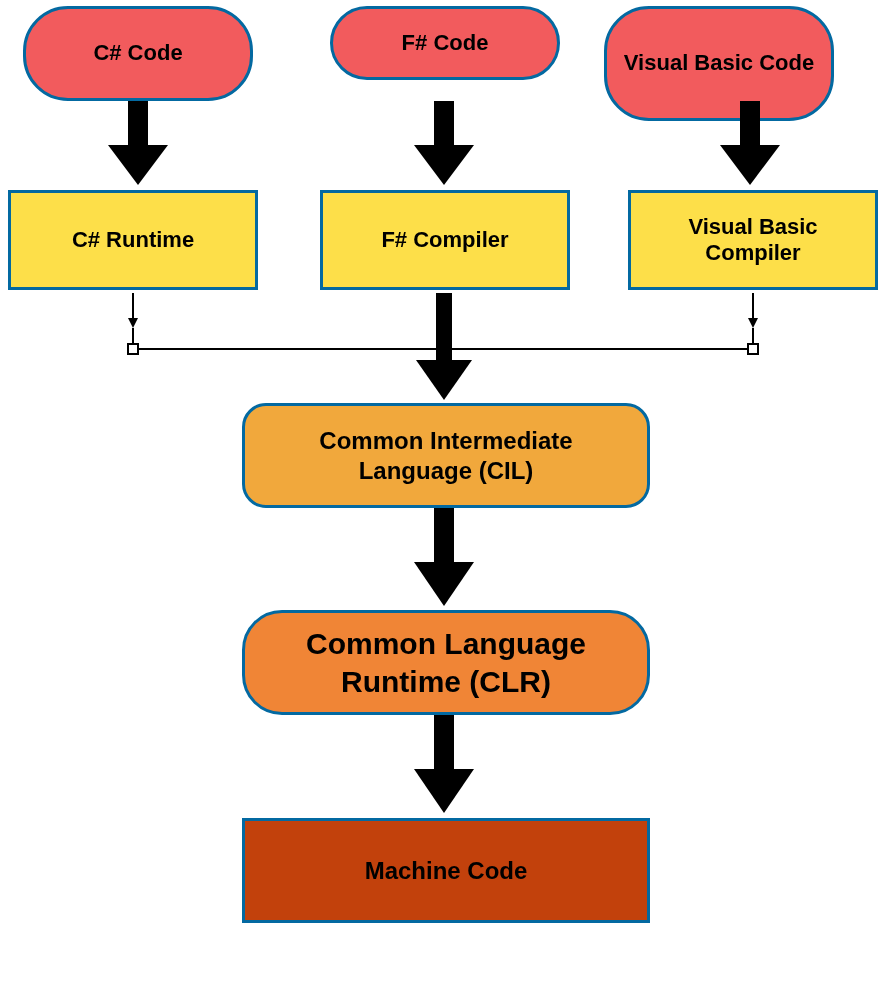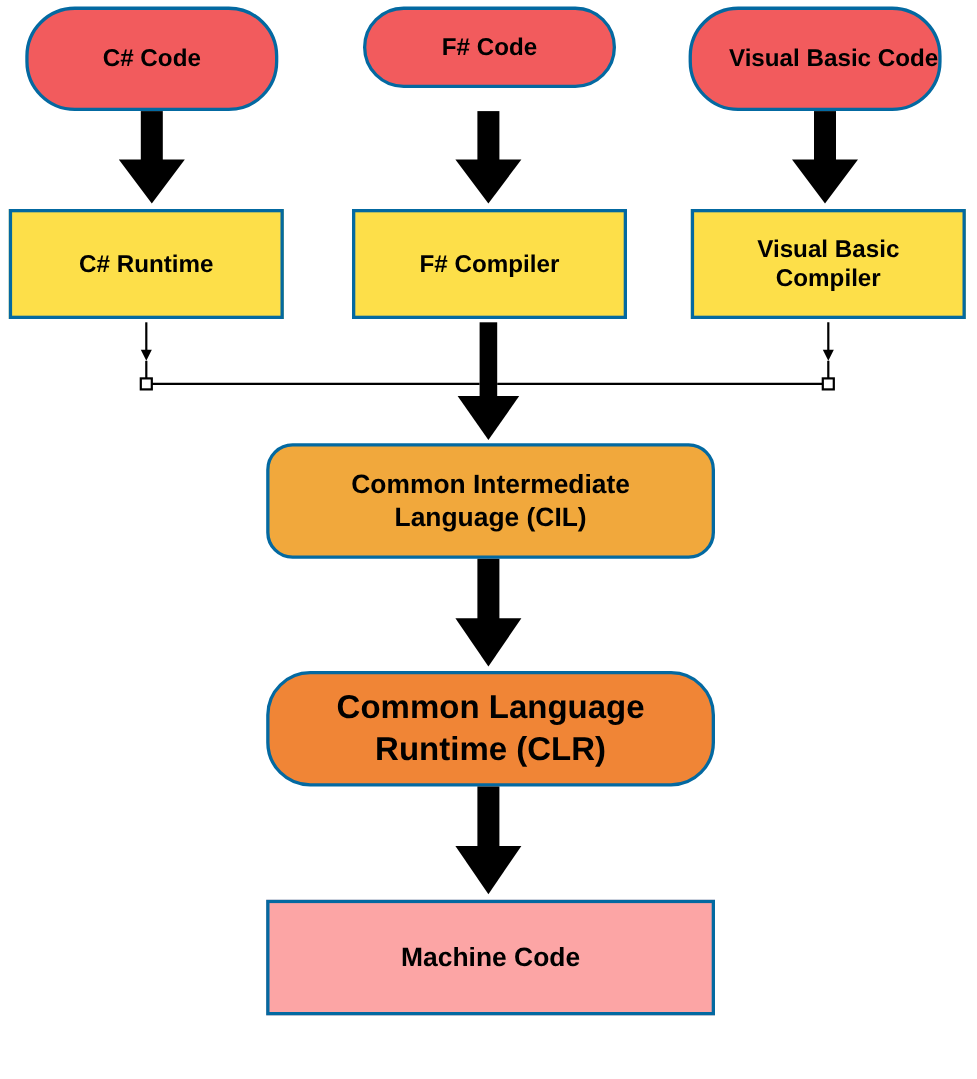--- a/index.html
+++ b/index.html
@@ -37,21 +37,21 @@
     font-size: 24px;
     line-height: 1.25;
   }
   .pill-orange2 {
     background: #f08536;
     border-radius: 40px;
     font-size: 30px;
     line-height: 1.25;
   }
   .rect-green {
-    background: #fca5a5;
+    background: #c2410c;
     font-size: 24px;
   }
   svg.connectors {
     position: absolute;
     top: 0; left: 0;
     width: 888px;
     height: 981px;
     pointer-events: none;
   }
 </style>
@@ -59,21 +59,21 @@
 <body>
 
 <div class="node pill-red" style="left:23px; top:6px; width:230px; height:95px;">
   <span>C# Code</span>
 </div>
 
 <div class="node pill-red" style="left:330px; top:6px; width:230px; height:74px;">
   <span>F# Code</span>
 </div>
 
-<div class="node pill-red" style="left:626px; top:6px; width:230px; height:95px;justify-content:flex-end;">
+<div class="node pill-red" style="left:604px; top:6px; width:230px; height:115px;">
   <span>Visual Basic Code</span>
 </div>
 
 <div class="node rect-yellow" style="left:8px; top:190px; width:250px; height:100px;">
   <span>C# Runtime</span>
 </div>
 
 <div class="node rect-yellow" style="left:320px; top:190px; width:250px; height:100px;">
   <span>F# Compiler</span>
 </div>

